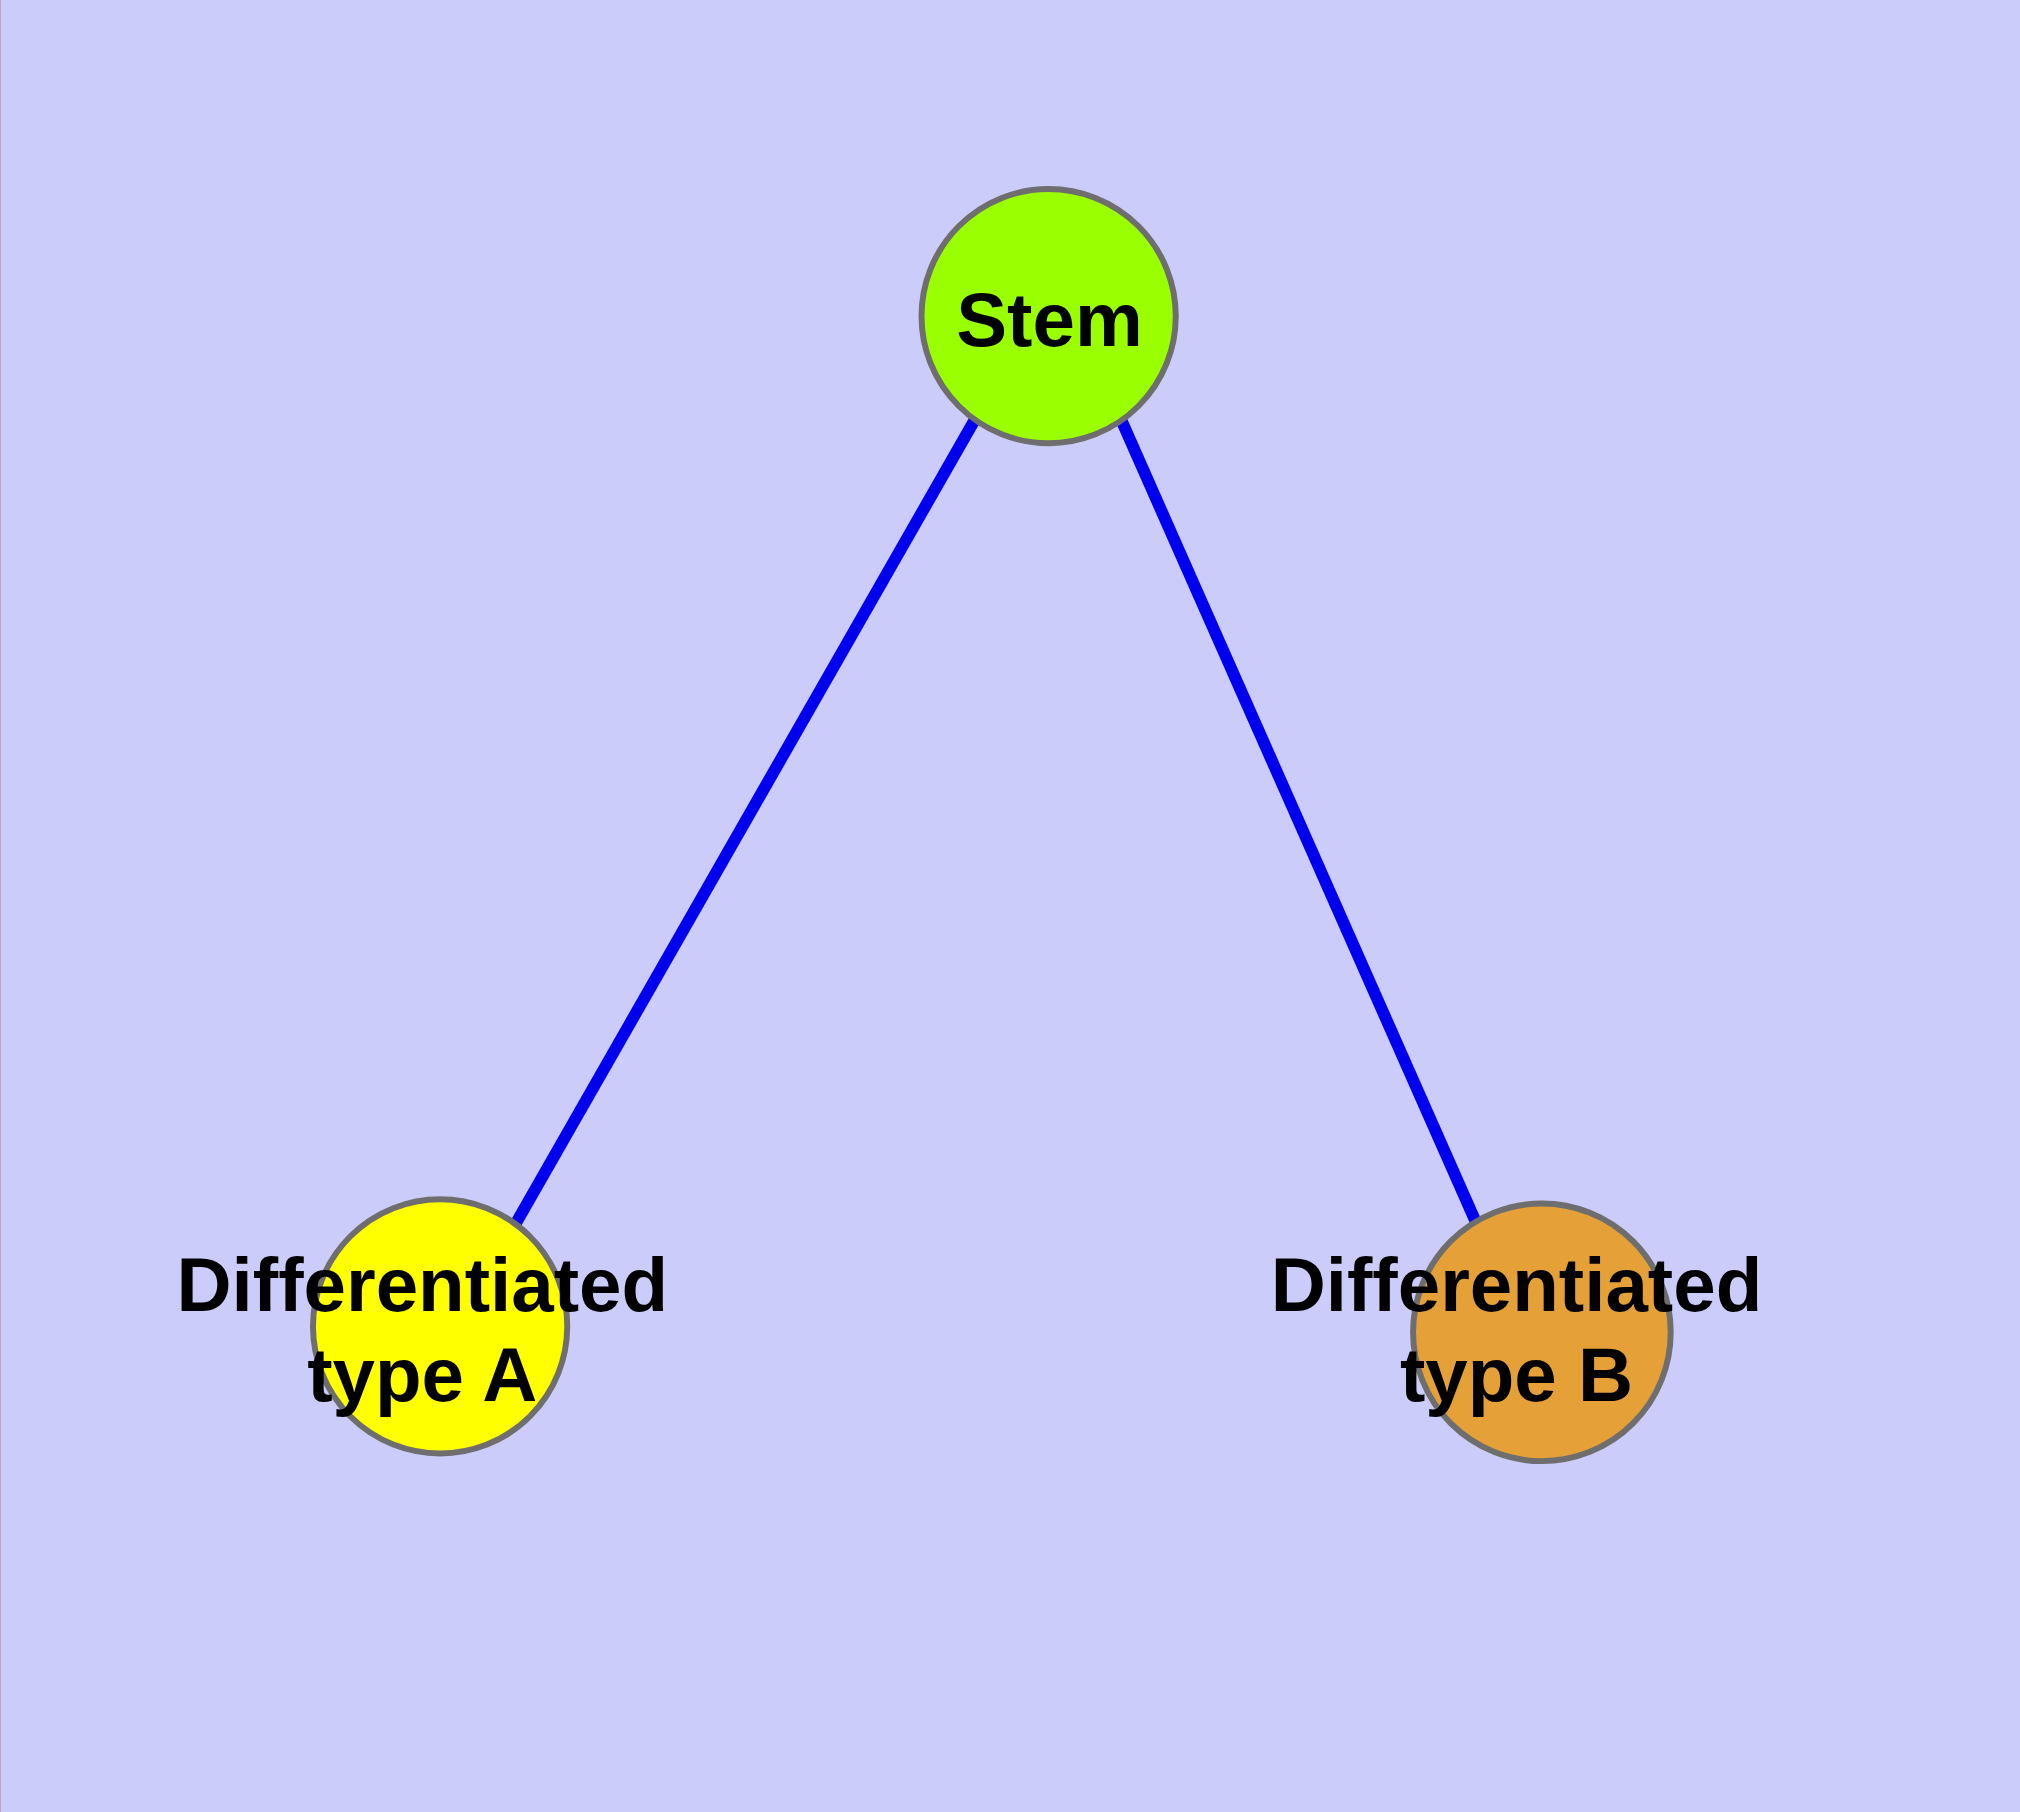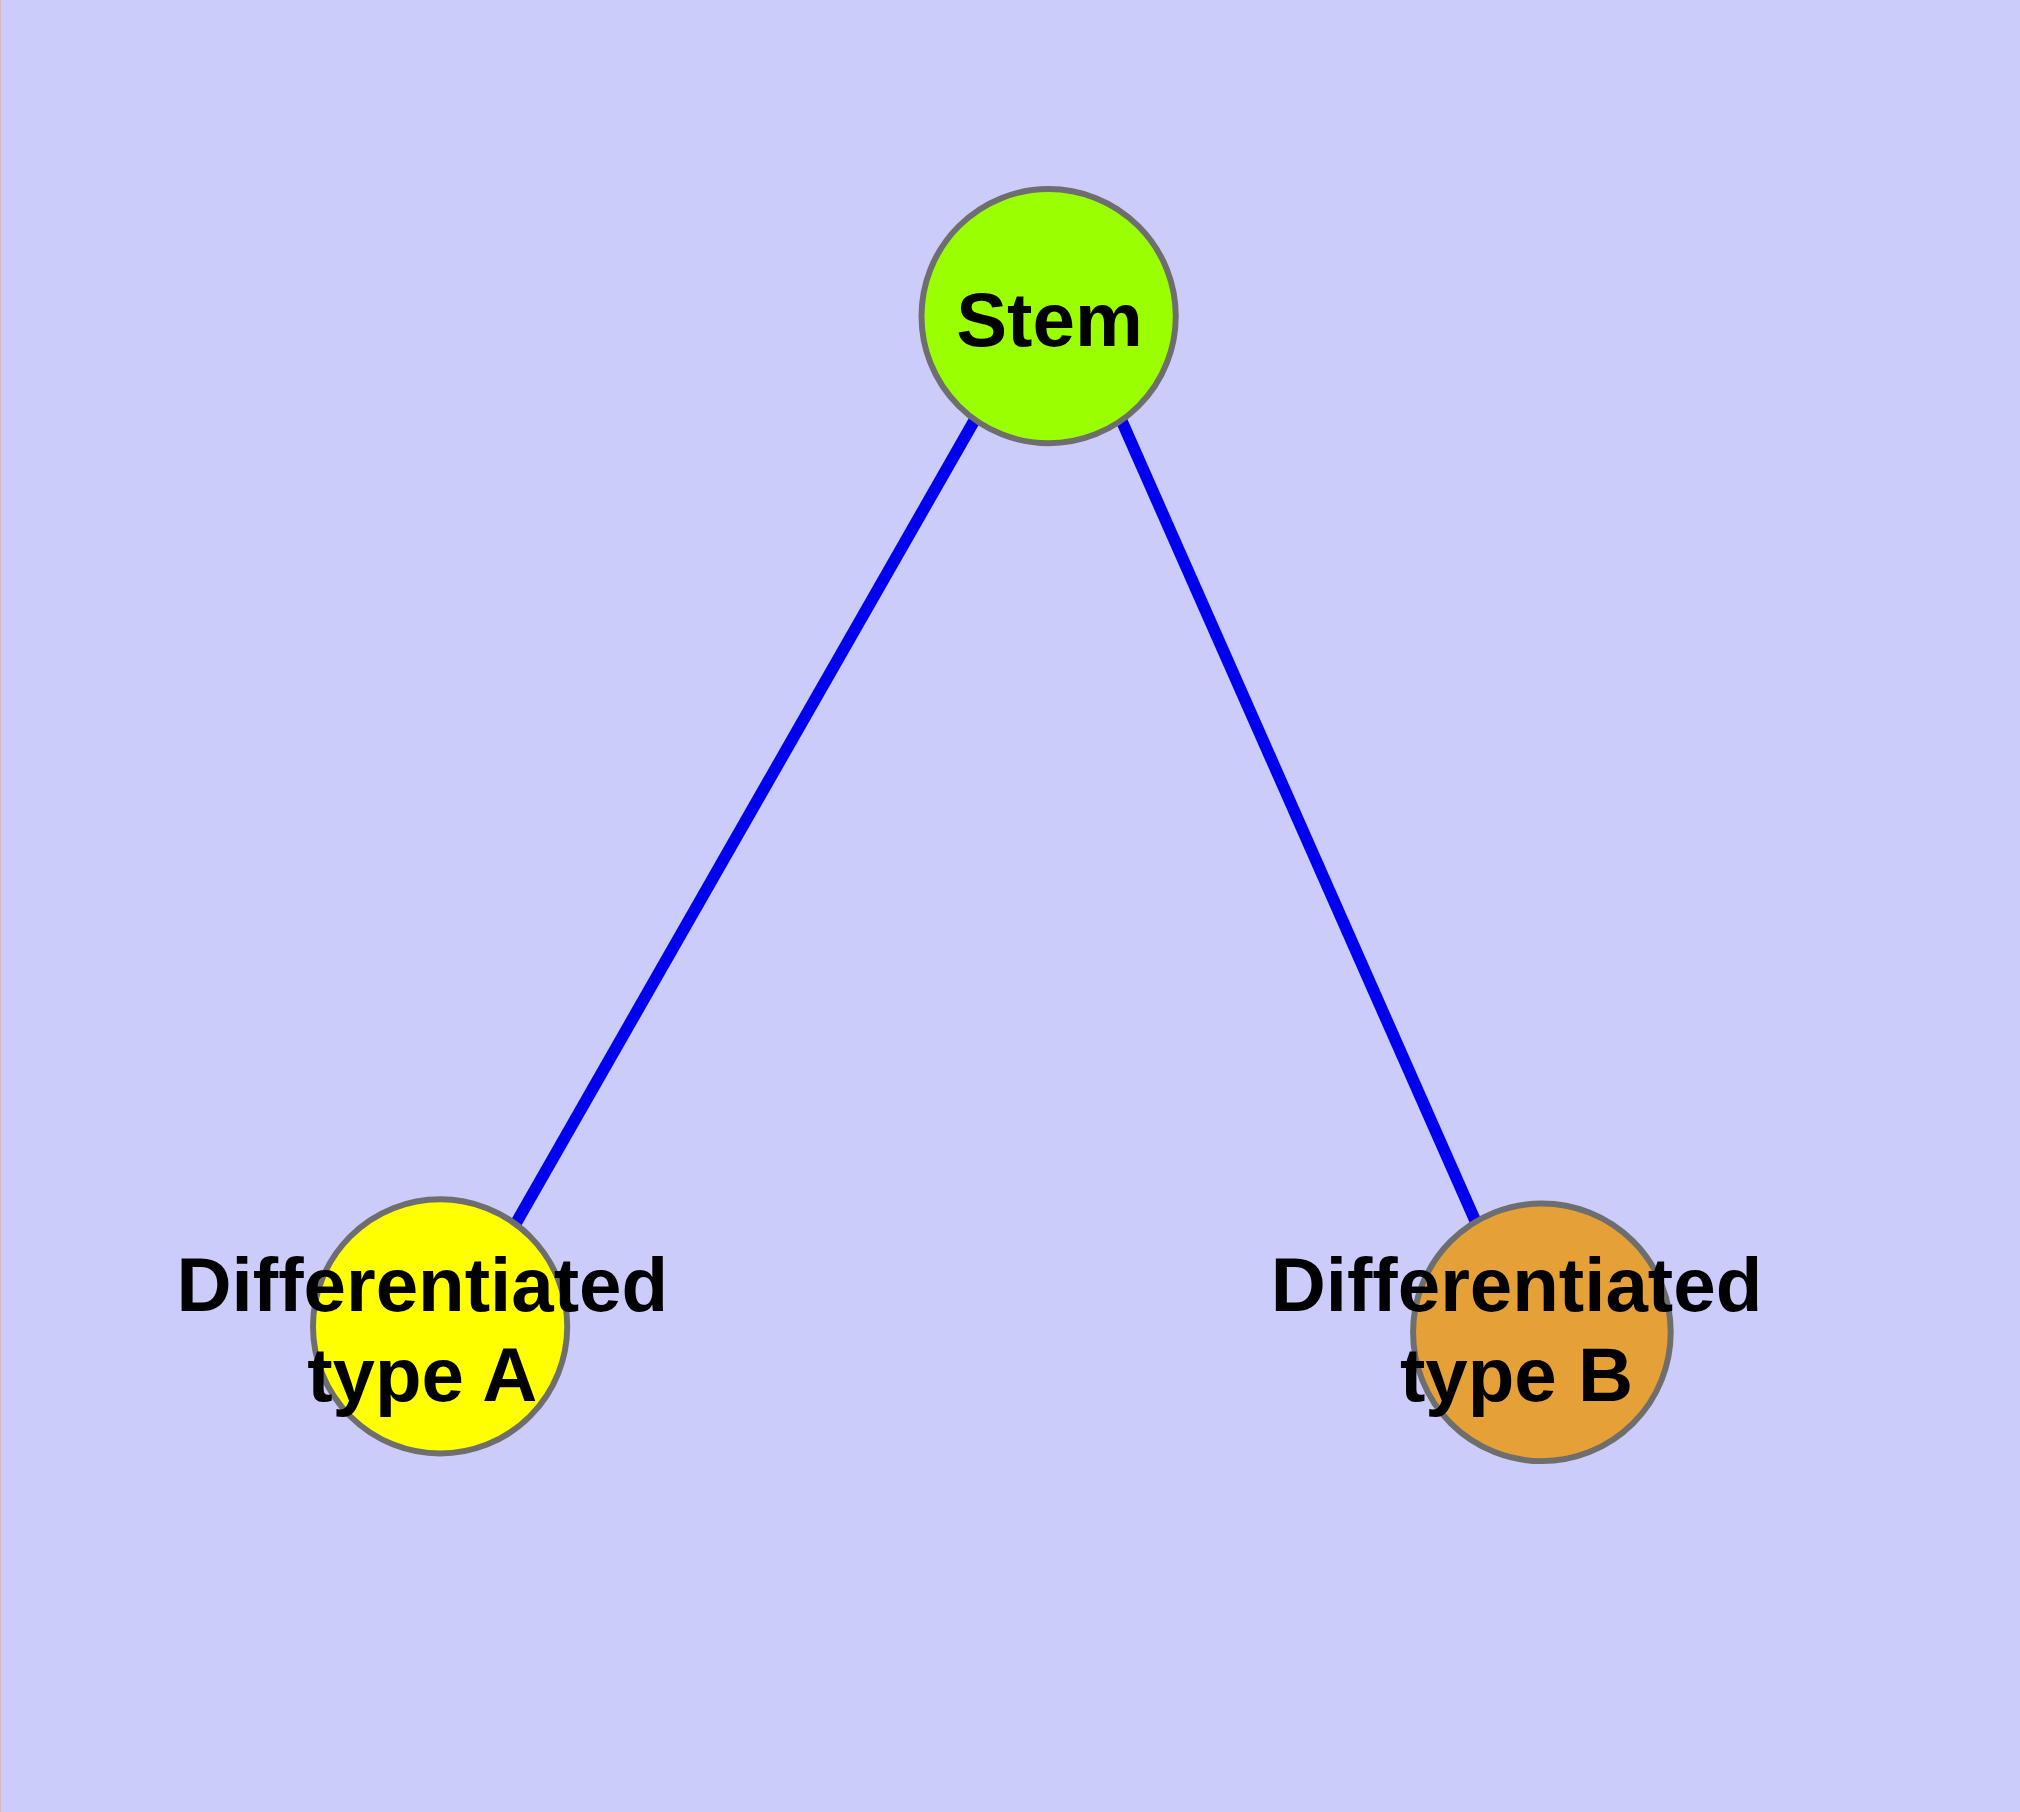--- a/index.html
+++ b/index.html
@@ -30,21 +30,21 @@
     font-family: "Liberation Sans", sans-serif;
     font-weight: bold;
     fill: #000000;
     text-anchor: middle;
     paint-order: normal;
   }
 </style>
 </head>
 <body style="width: 2021px; height: 1812px;">
 
-<div id="canvas" style="width: 2016px; height: 1812px; background: #f97316; text-decoration: underline;">
+<div id="canvas" style="width: 2016px; height: 1812px; background: #b91c1c; text-decoration: underline;">
   <svg id="graph-svg" viewBox="0 0 2384 2138" xmlns="http://www.w3.org/2000/svg" style="width: 2021px; height: 1812px;">
     <rect id="bg-rect" x="0" y="0" width="2384" height="2138" fill="#ccccfa"></rect>
     <g id="edges-layer">
         <line x1="1150" y1="495" x2="608" y2="1444" stroke="#0000ee" stroke-width="14" stroke-linecap="butt"></line>
         <line x1="1322" y1="494" x2="1742" y2="1444" stroke="#0000ee" stroke-width="14" stroke-linecap="butt"></line>
       </g>
     <g id="nodes-layer">
         <circle cx="1237" cy="373" r="150" fill="#9aff00" stroke="#6e6e6e" stroke-width="7"></circle>
         <circle cx="519" cy="1565" r="150" fill="#ffff00" stroke="#6e6e6e" stroke-width="7"></circle>
         <circle cx="1819" cy="1572" r="152" fill="#e5a038" stroke="#6e6e6e" stroke-width="7"></circle>

